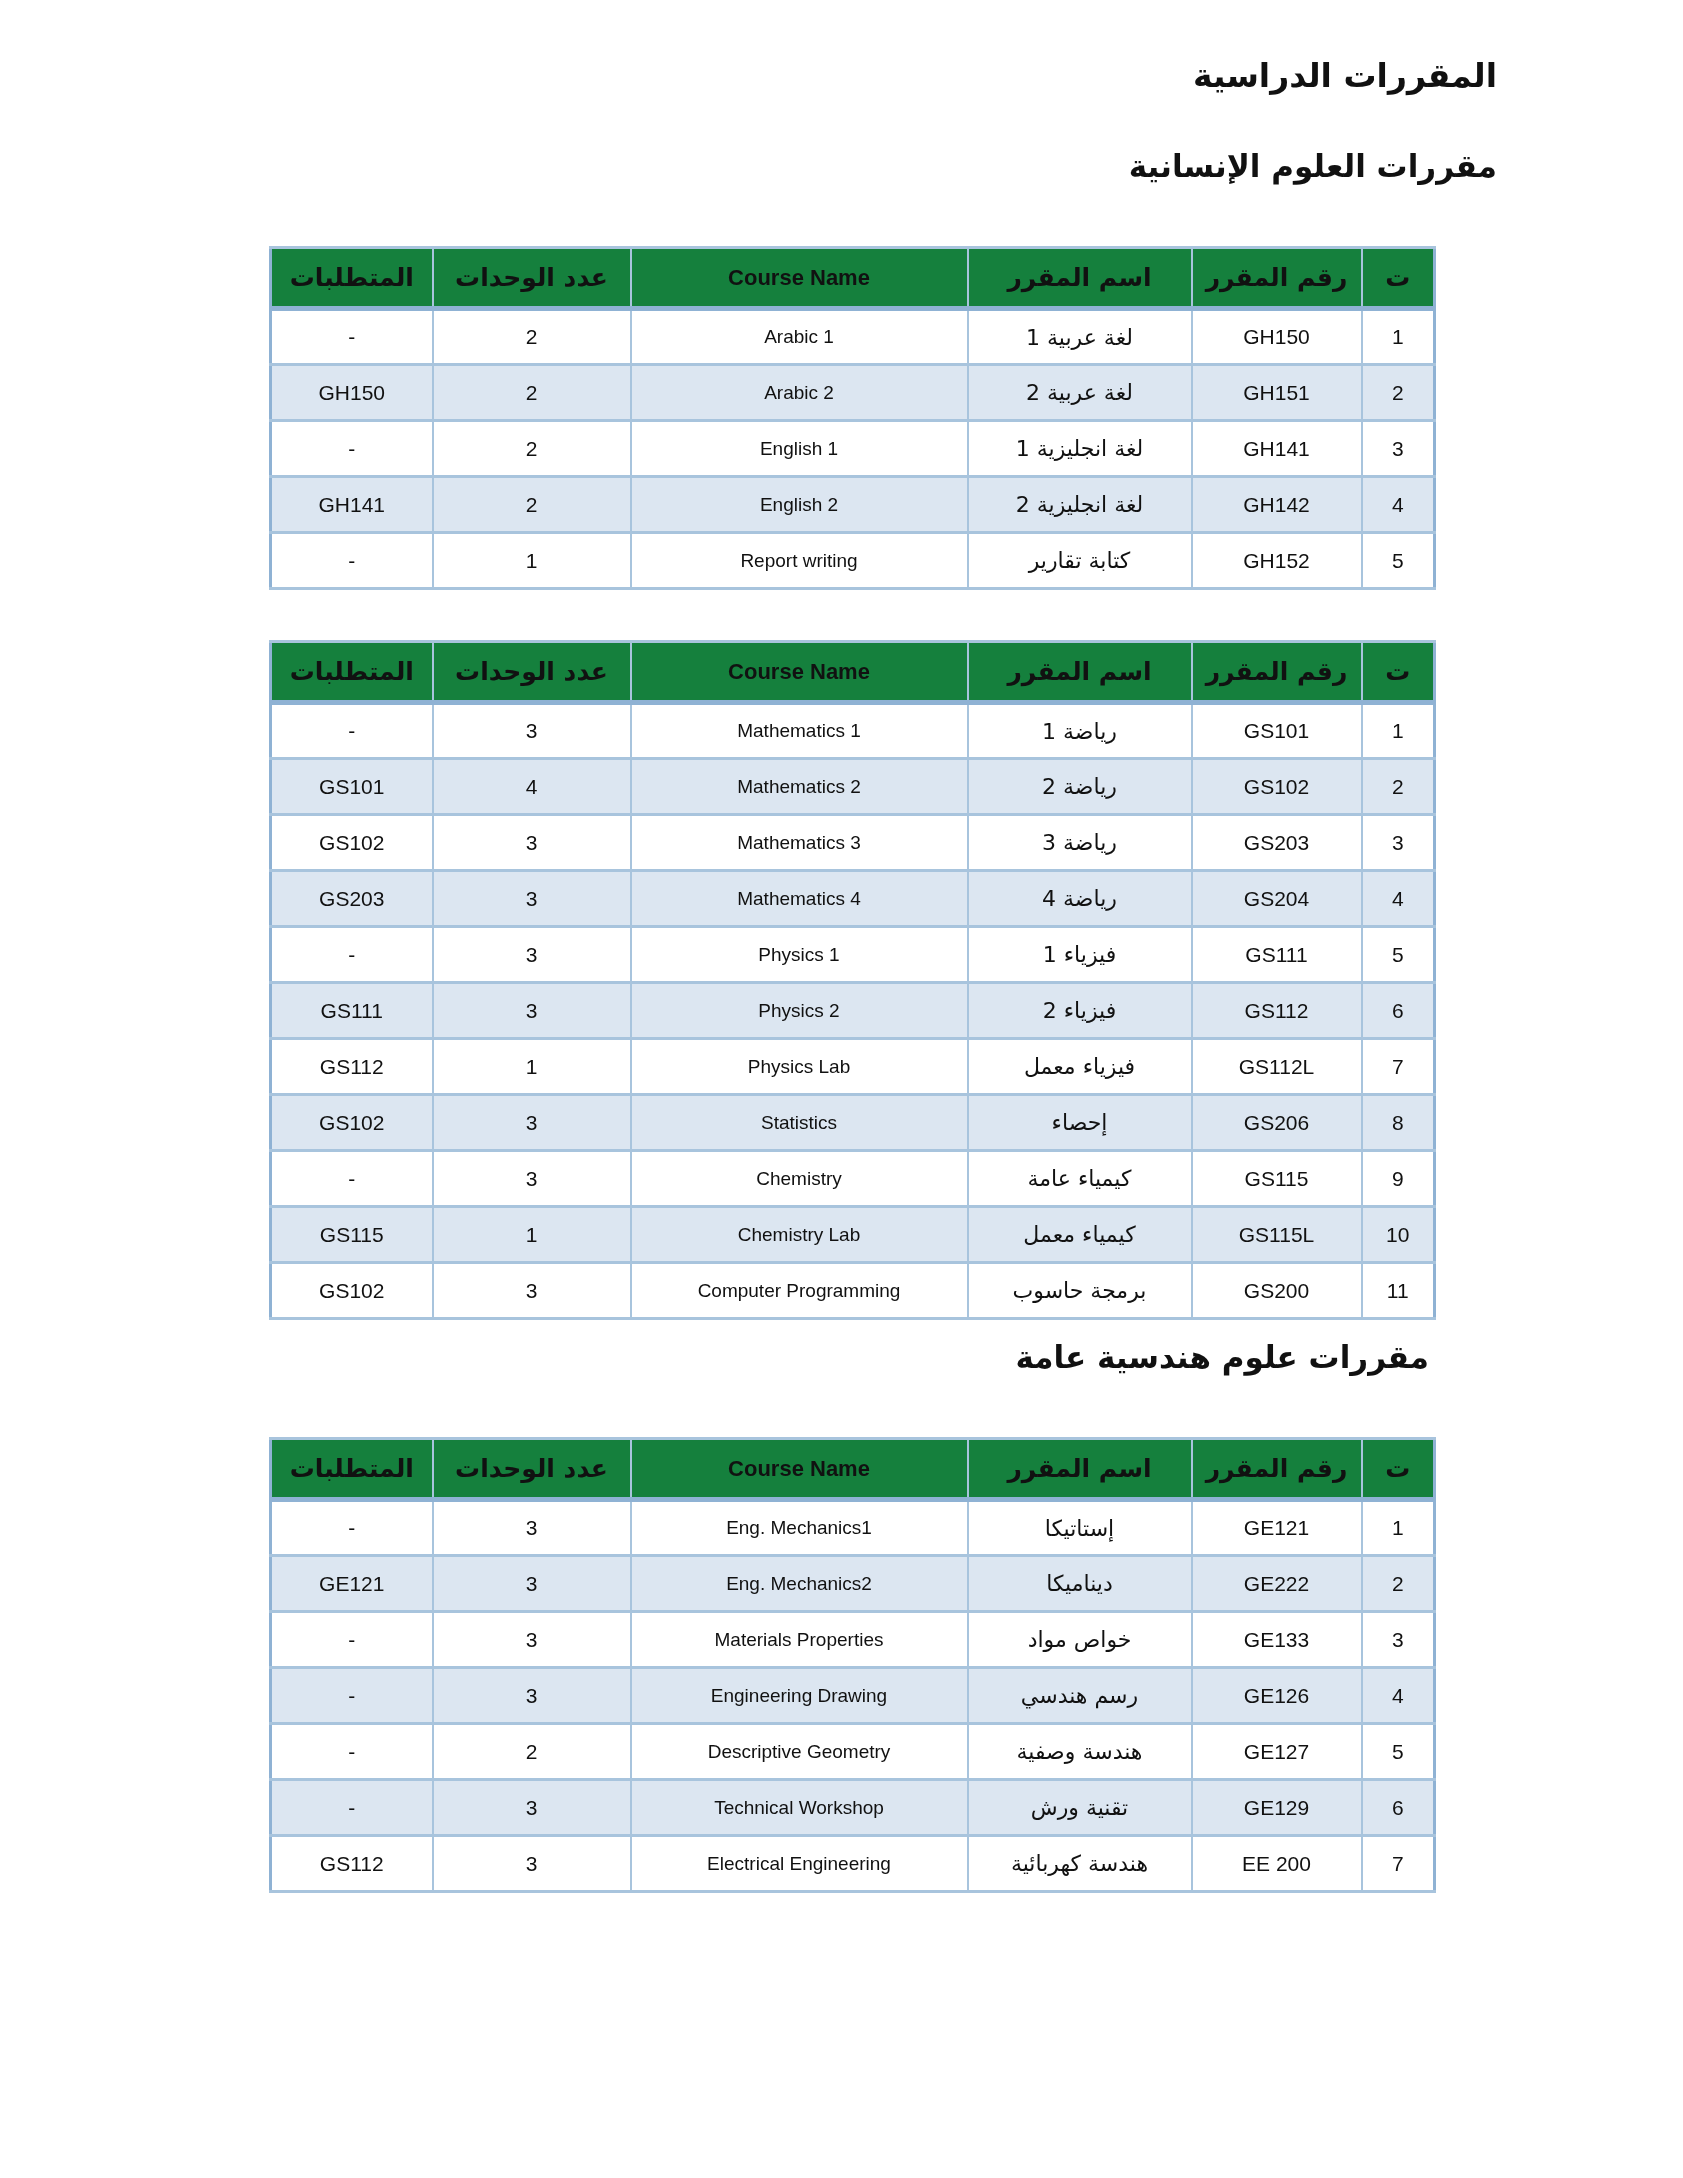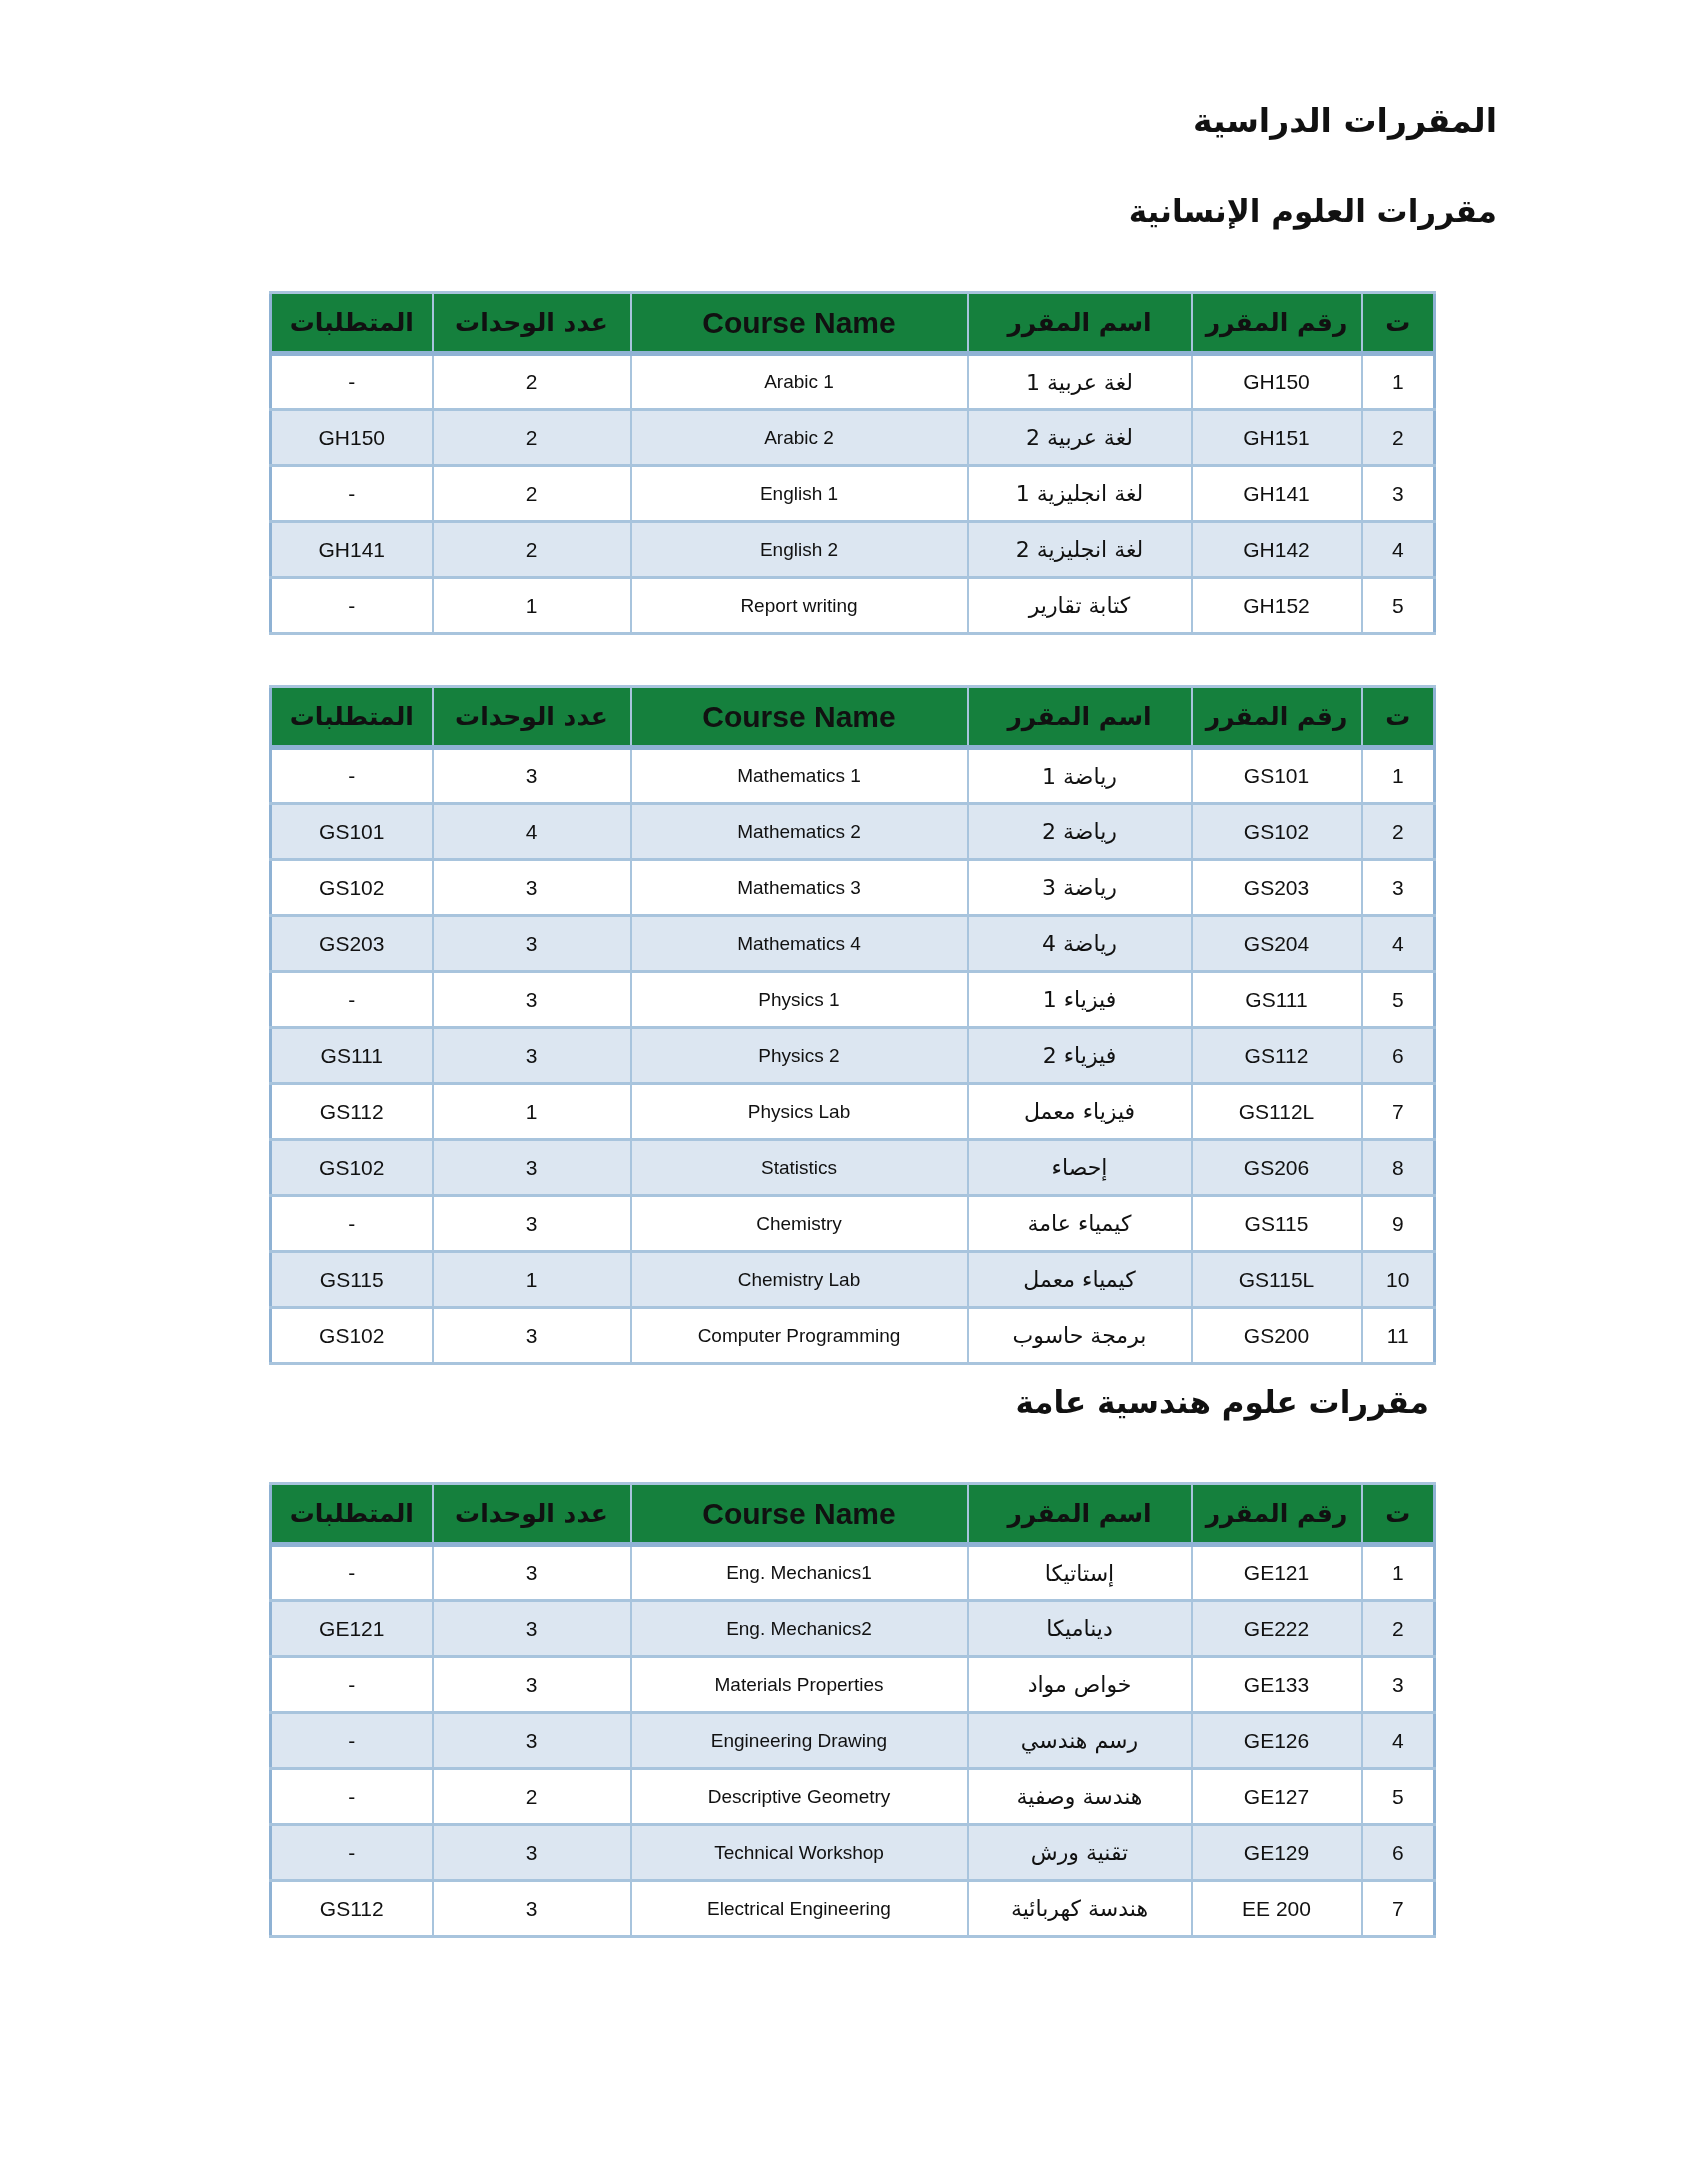--- a/index.html
+++ b/index.html
@@ -8,21 +8,21 @@
     background: #ffffff;
   }
   body {
     width: 1683px;
     height: 2178px;
     position: relative;
     font-family: "DejaVu Sans", sans-serif;
     color: var(--text, #111111);
   }
   .doc {
-    padding-top: 91px;
+    padding-top: 46px;
   }
   .heading {
     direction: rtl;
     text-align: right;
     font-family: "DejaVu Sans", sans-serif;
     font-weight: bold;
     font-size: 31px;
     line-height: 59px;
     margin: 0 186px 0 0;
     color: var(--text, #111111);
@@ -64,21 +64,21 @@
     direction: rtl;
     font-family: "DejaVu Sans", sans-serif;
     font-size: 24px;
   }
   thead th.ar { font-size: 25px; }
   th.en, td.en {
     direction: ltr;
     font-family: "Liberation Sans", sans-serif;
     font-size: 19px;
   }
-  thead th.en { font-size: 30px; font-weight: bold; }
+  thead th.en { font-size: 22px; font-weight: bold; }
   td.ar { font-size: 22px; }
   td.num {
     direction: ltr;
     font-family: "Liberation Sans", sans-serif;
     font-size: 21px;
   }
   tbody tr.stripe th, tbody tr.stripe td {
     background: var(--stripe, #dce6f1);
   }
 </style>

